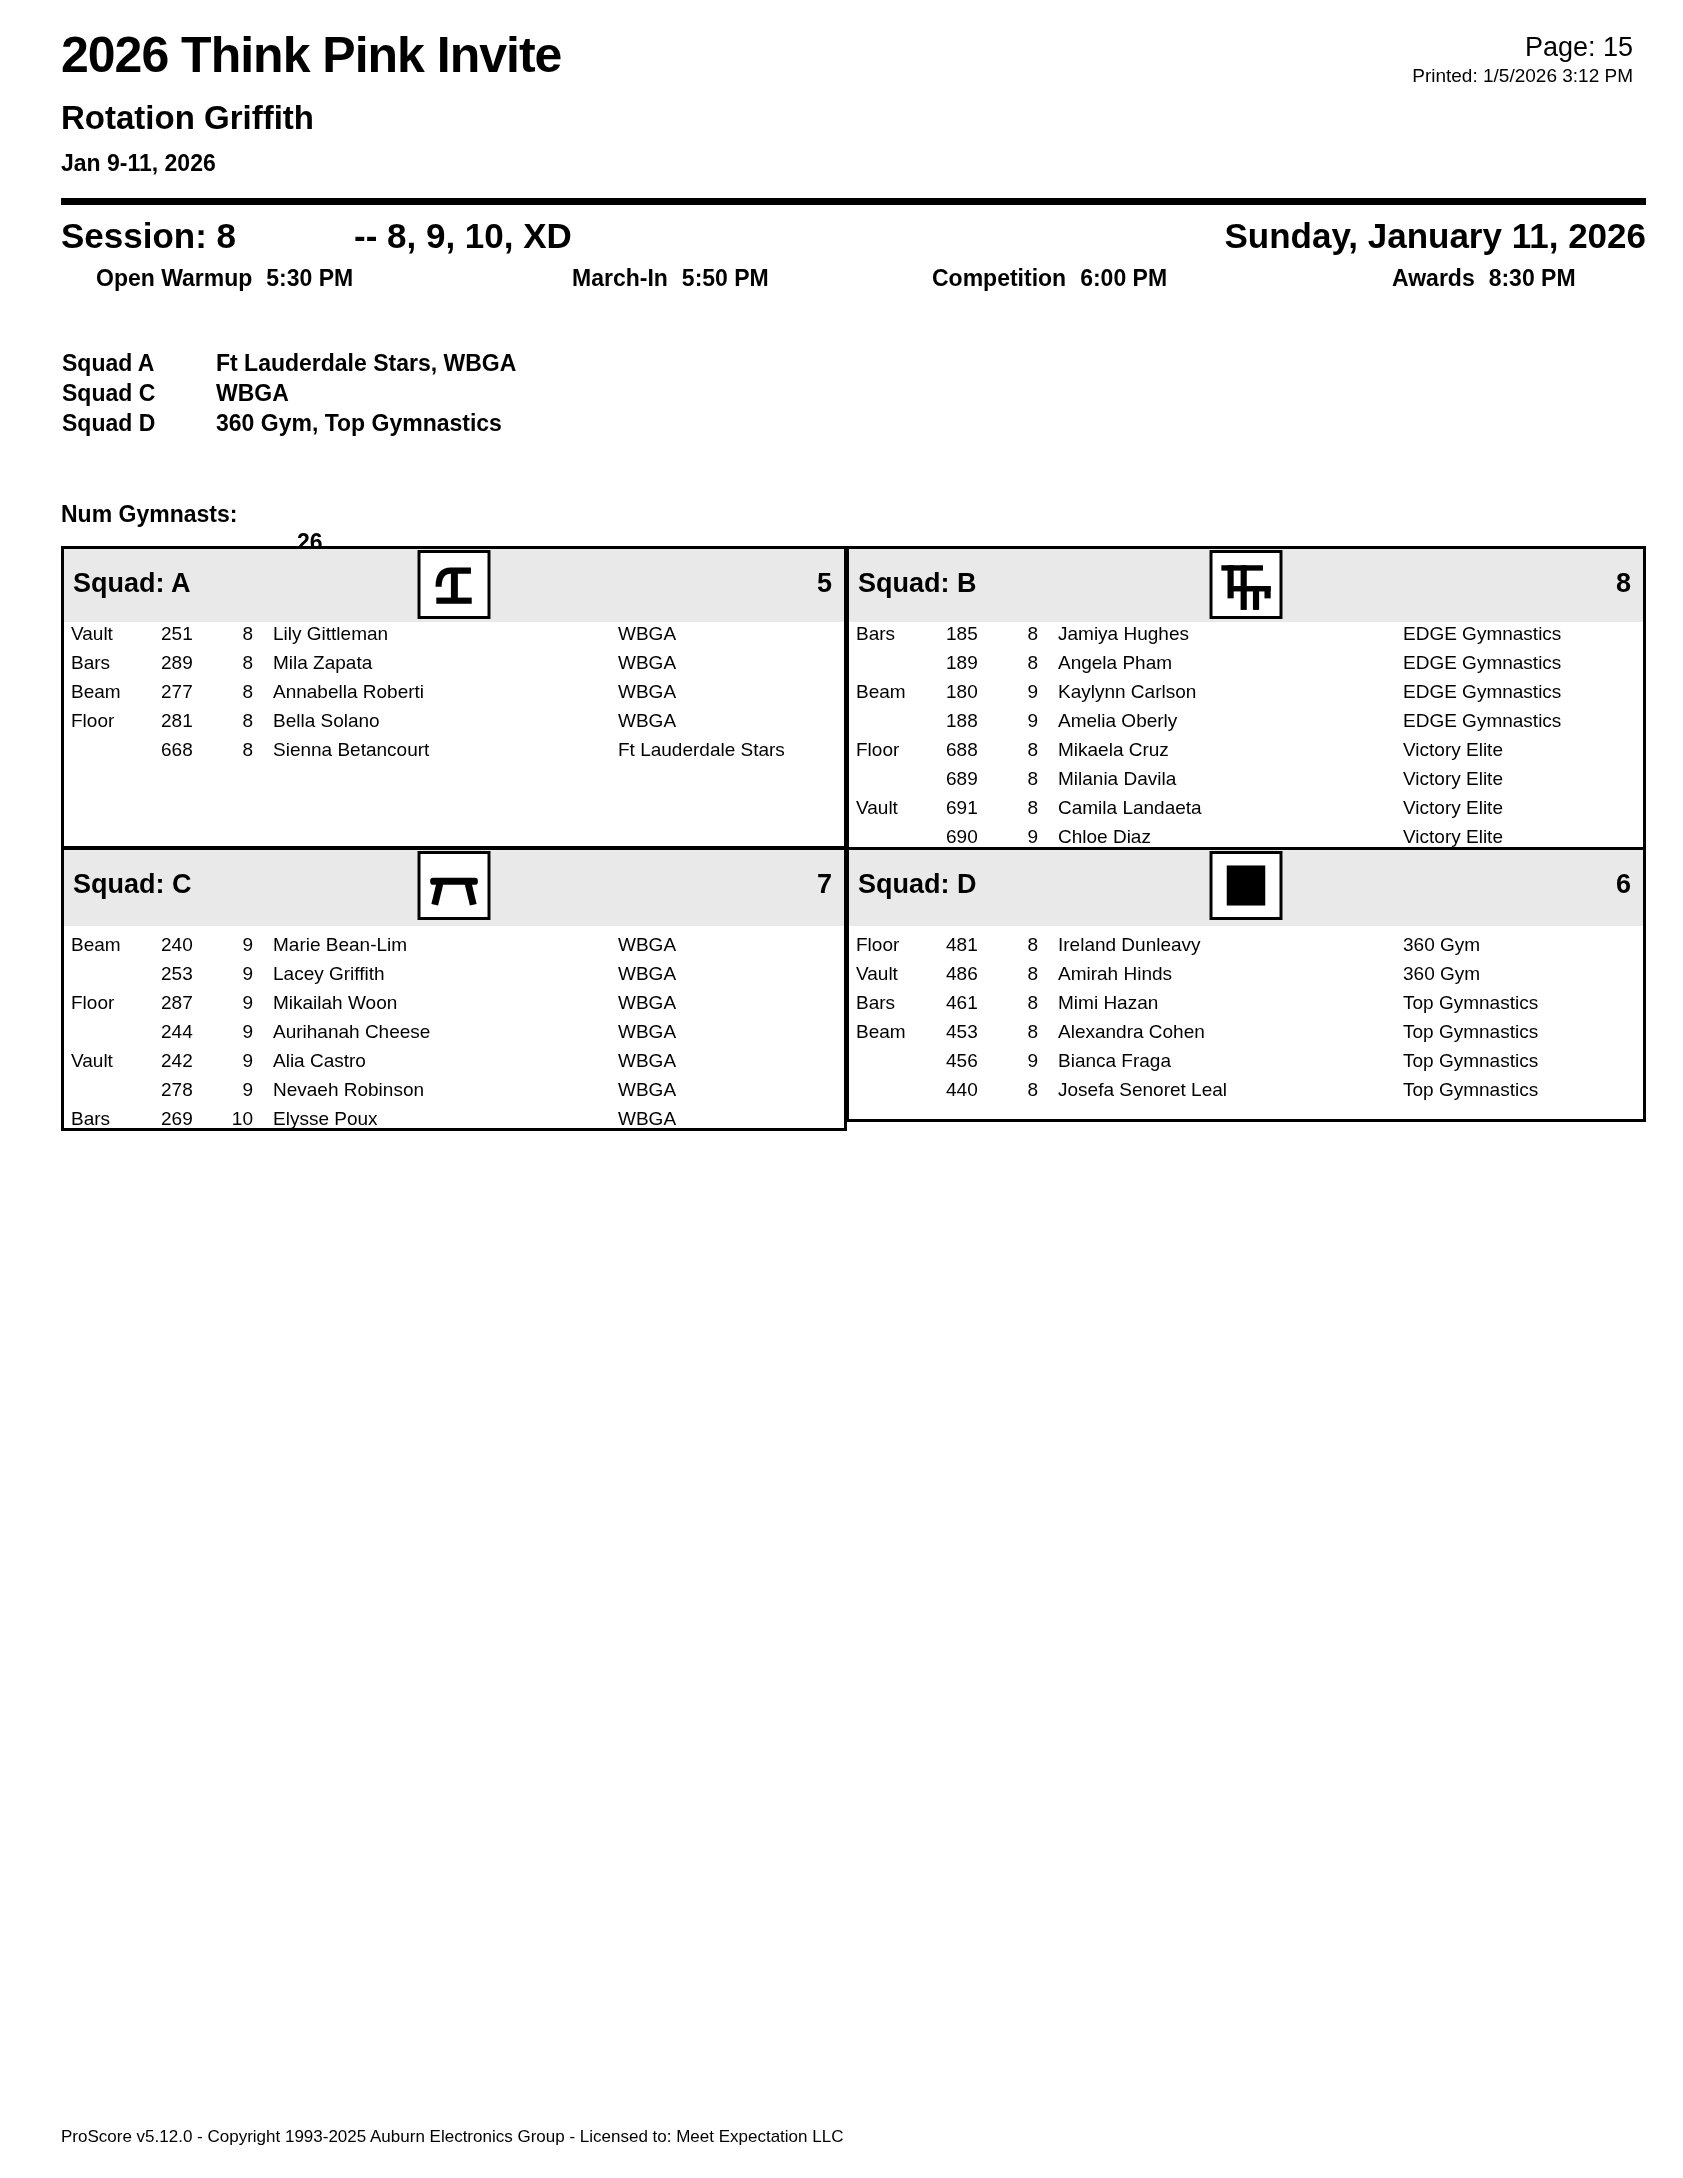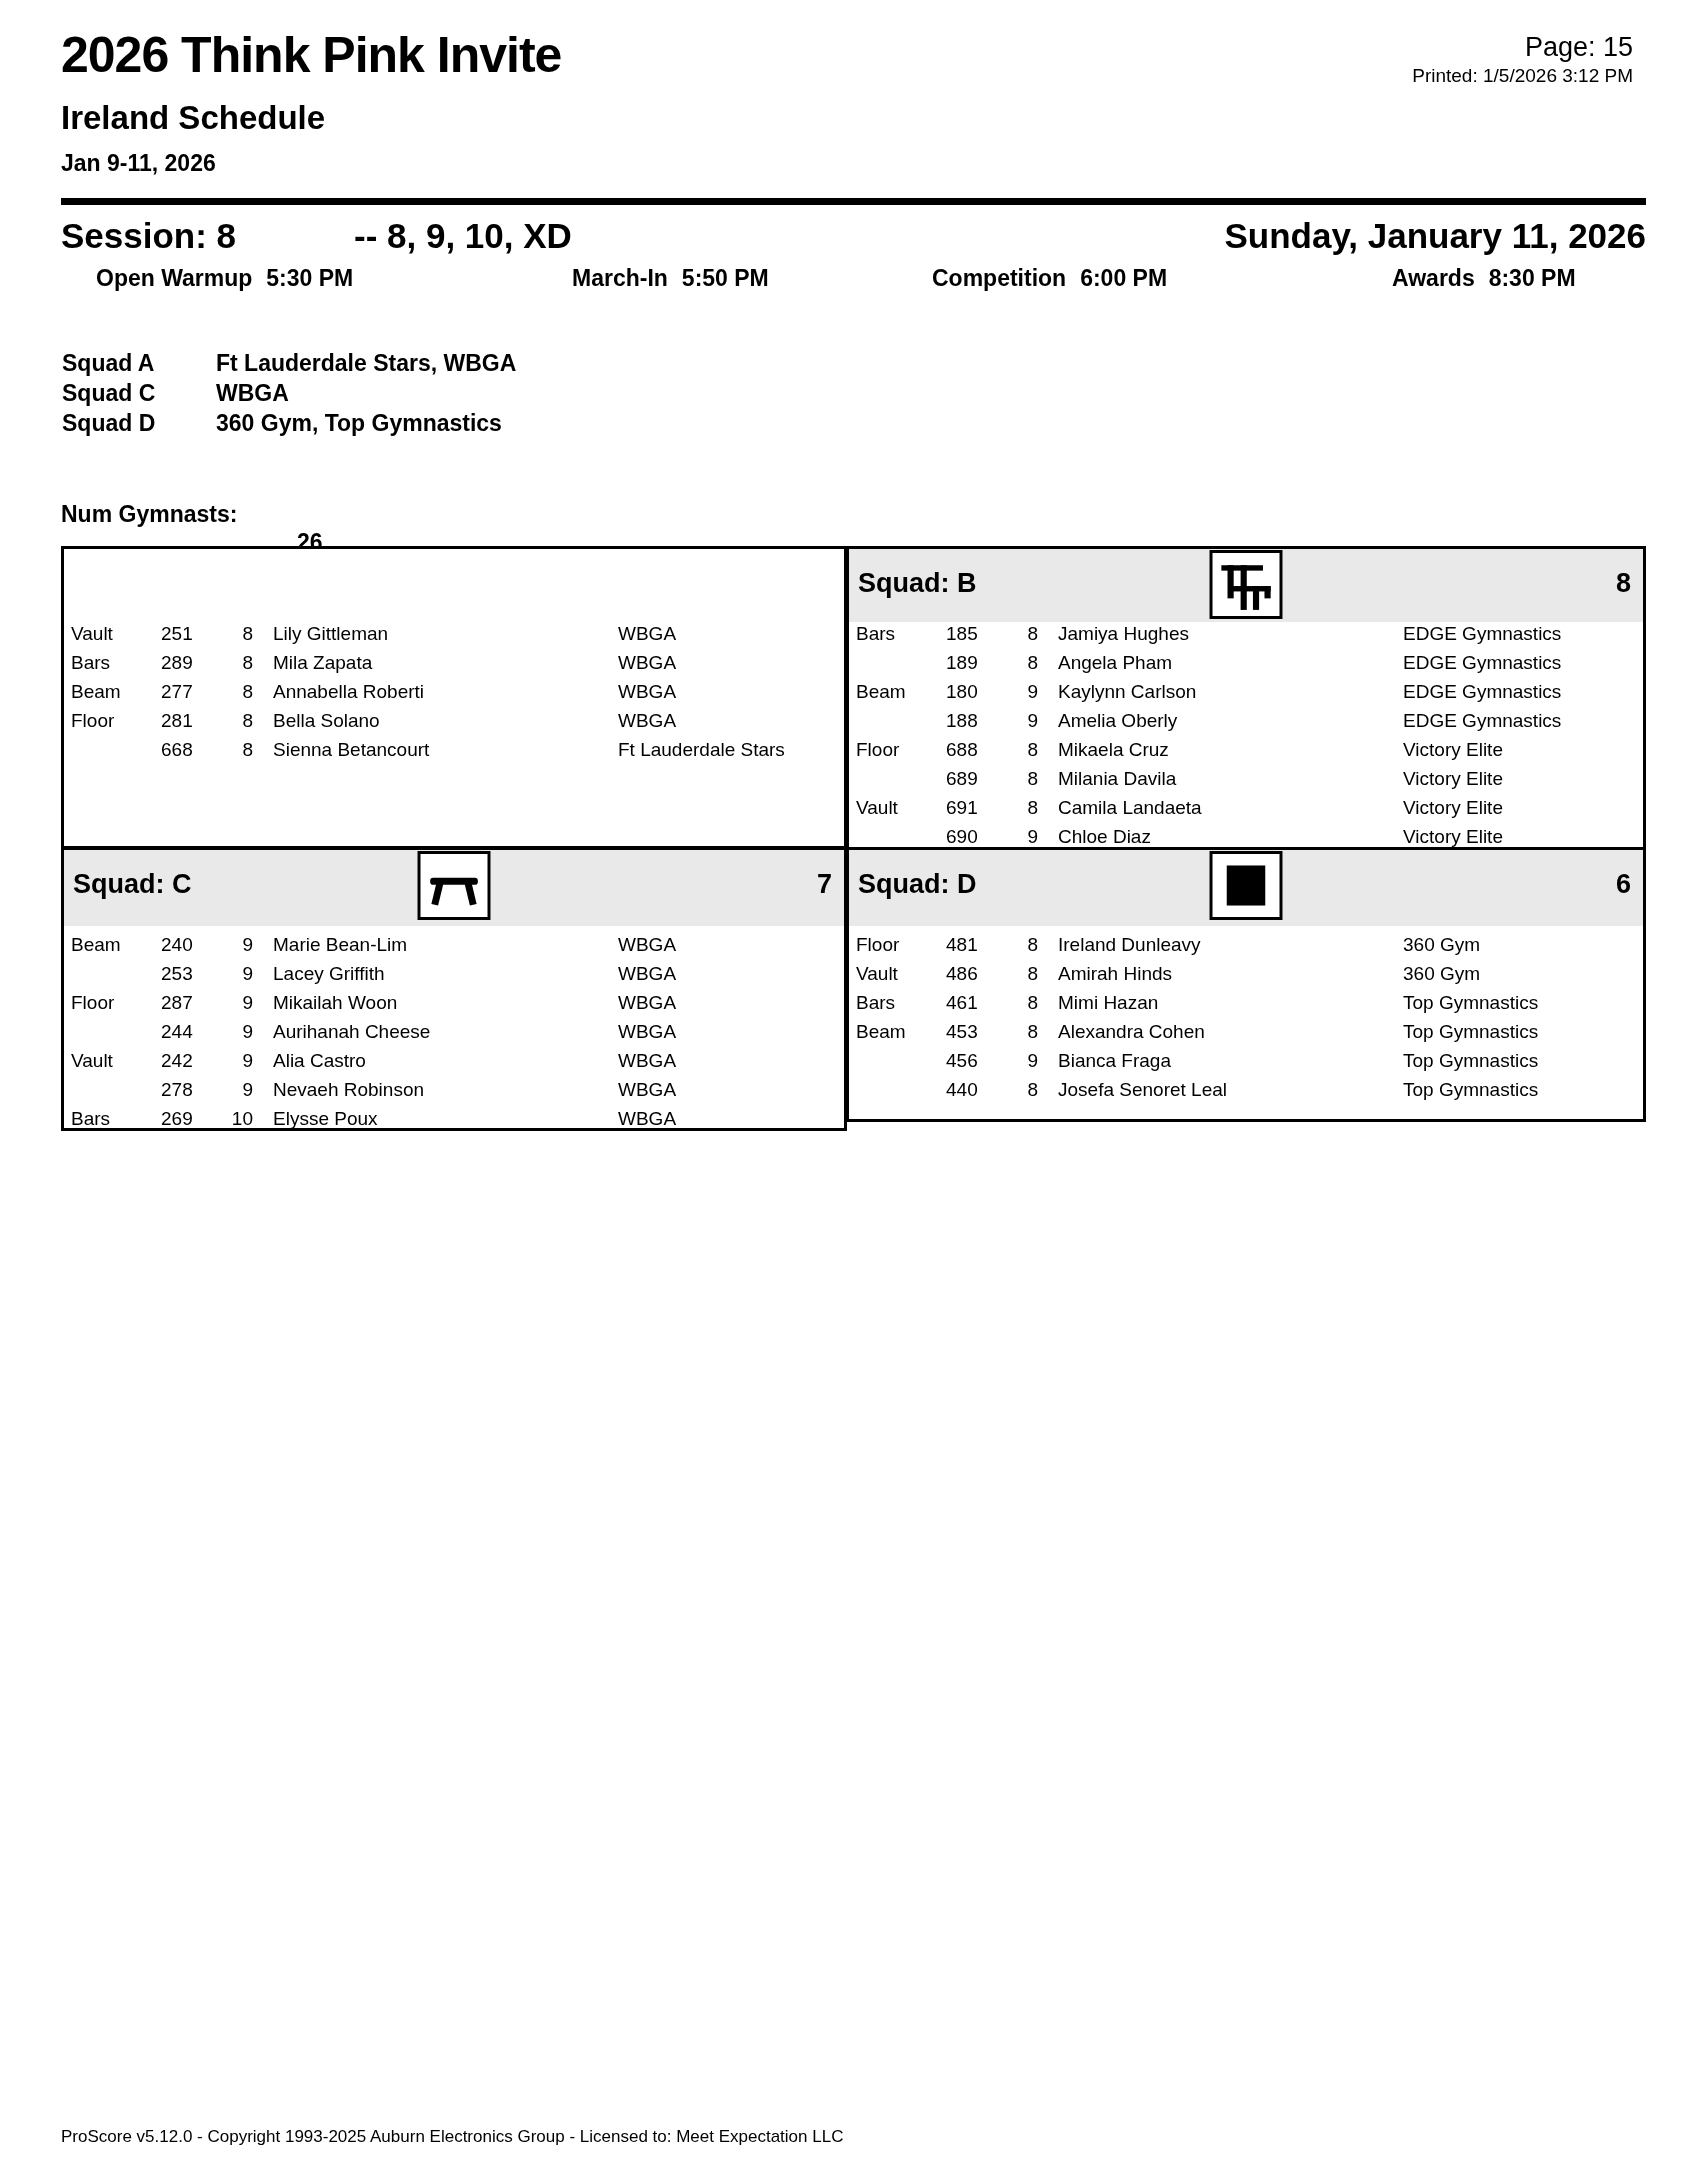--- a/index.html
+++ b/index.html
@@ -60,21 +60,21 @@
   .trow .club{left:551px;}
   
   .footer{left:61px;top:2127px;font-size:17px;}
 </style>
 </head>
 <body>
 
 <div class="page">
 
   <div class="abs title">2026 Think Pink Invite</div>
-  <div class="abs subtitle">Ireland Schedule</div>
+  <div class="abs subtitle">Rotation Griffith</div>
   <div class="abs daterange">Jan 9-11, 2026</div>
   <div class="abs pageno">Page: 15</div>
   <div class="abs printed">Printed: 1/5/2026 3:12 PM</div>
   <div class="abs rule"></div>
 
   <div class="abs session-label">Session: 8</div>
   <div class="abs session-levels">-- 8, 9, 10, XD</div>
   <div class="abs session-date">Sunday, January 11, 2026</div>
 
   <div class="abs times">
@@ -97,20 +97,31 @@
     <div class="assign-row">
       <span class="lab">Squad D</span>
       <span class="val">360 Gym, Top Gymnastics</span>
     </div>
   </div>
 
   <div class="abs numgym-label">Num Gymnasts:</div>
   <div class="abs numgym-value">26</div>
 
   <div class="squad sq-a">
+    <div class="sq-head">
+      <span class="sq-title">Squad: A</span>
+      <span class="icon-box">
+        <svg width="57" height="55" viewBox="0 0 74 70">
+          <path d="M17 38 Q17 17 33 17 L59 17" fill="none" stroke="#000" stroke-width="8"></path>
+          <rect x="33" y="20" width="9" height="34" fill="#000"></rect>
+          <rect x="14" y="52" width="46" height="8" fill="#000"></rect>
+        </svg>
+      </span>
+      <span class="sq-count">5</span>
+    </div>
     <div class="sq-body">
         <div class="trow">
           <span class="ev">Vault</span>
           <span class="num">251</span>
           <span class="lvl">8</span>
           <span class="nm">Lily Gittleman</span>
           <span class="club">WBGA</span>
         </div>
         <div class="trow">
           <span class="ev">Bars</span>

